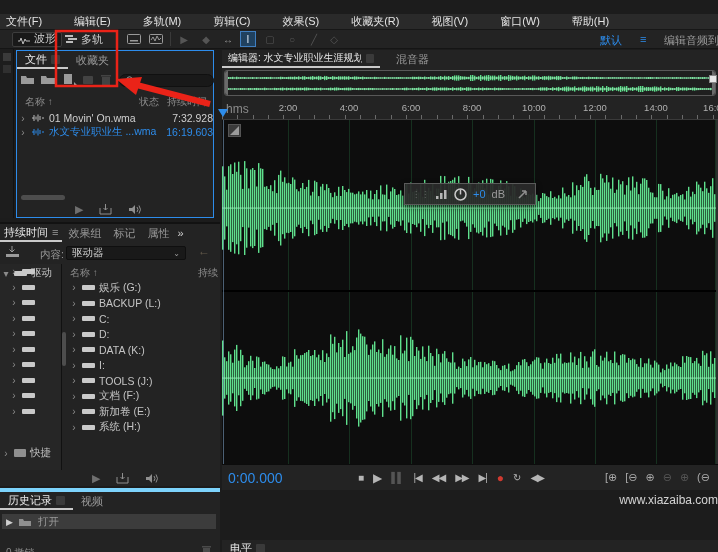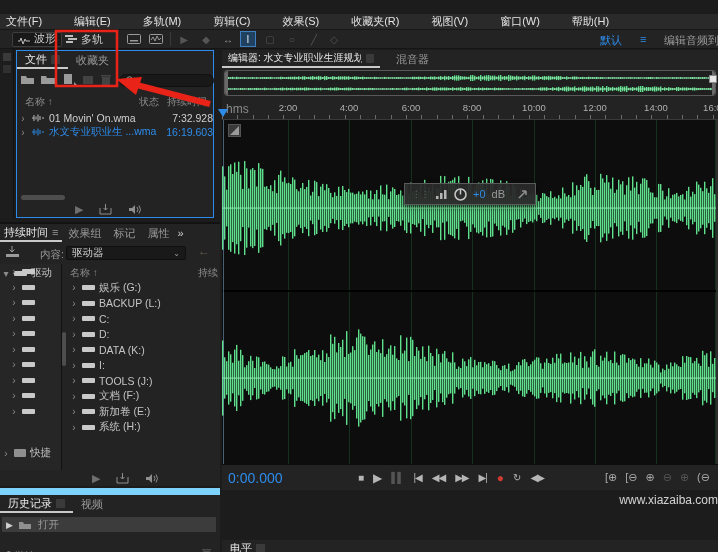--- a/index.html
+++ b/index.html
@@ -446,21 +446,21 @@
           <path d="M1 4v6h11V4" stroke="#8f8f8f" fill="none"></path>
           <path d="M6.5 0v6M4.5 4l2 2 2-2" stroke="#8f8f8f" fill="none"></path>
         </svg>
       <svg width="15" height="11">
           <path d="M1 4h3l3-3v9l-3-3H1z" fill="#8f8f8f"></path>
           <path d="M9 3q2 2.5 0 5M11 1.5q3 4 0 8" stroke="#8f8f8f" fill="none"></path>
         </svg>
     </div>
   </div>
 
-  <div class="abs panel" style="left:0;top:488px;width:220px;height:64px;border-top:7px solid #7dd3fc;">
+  <div class="abs panel" style="left:0;top:488px;width:220px;height:64px;border-top:4px solid #7dd3fc;">
     <div class="ptabs">
       <div class="ptab active">
         <span>历史记录</span>
         <span class="menu-sq"></span>
       </div>
       <div class="ptab">
           <span>视频</span>
         </div>
     </div>
     <div class="abs" style="left:2px;top:22px;width:214px;height:15px;background:#3c3c3c;display:flex;align-items:center;gap:6px;padding-left:4px;">

